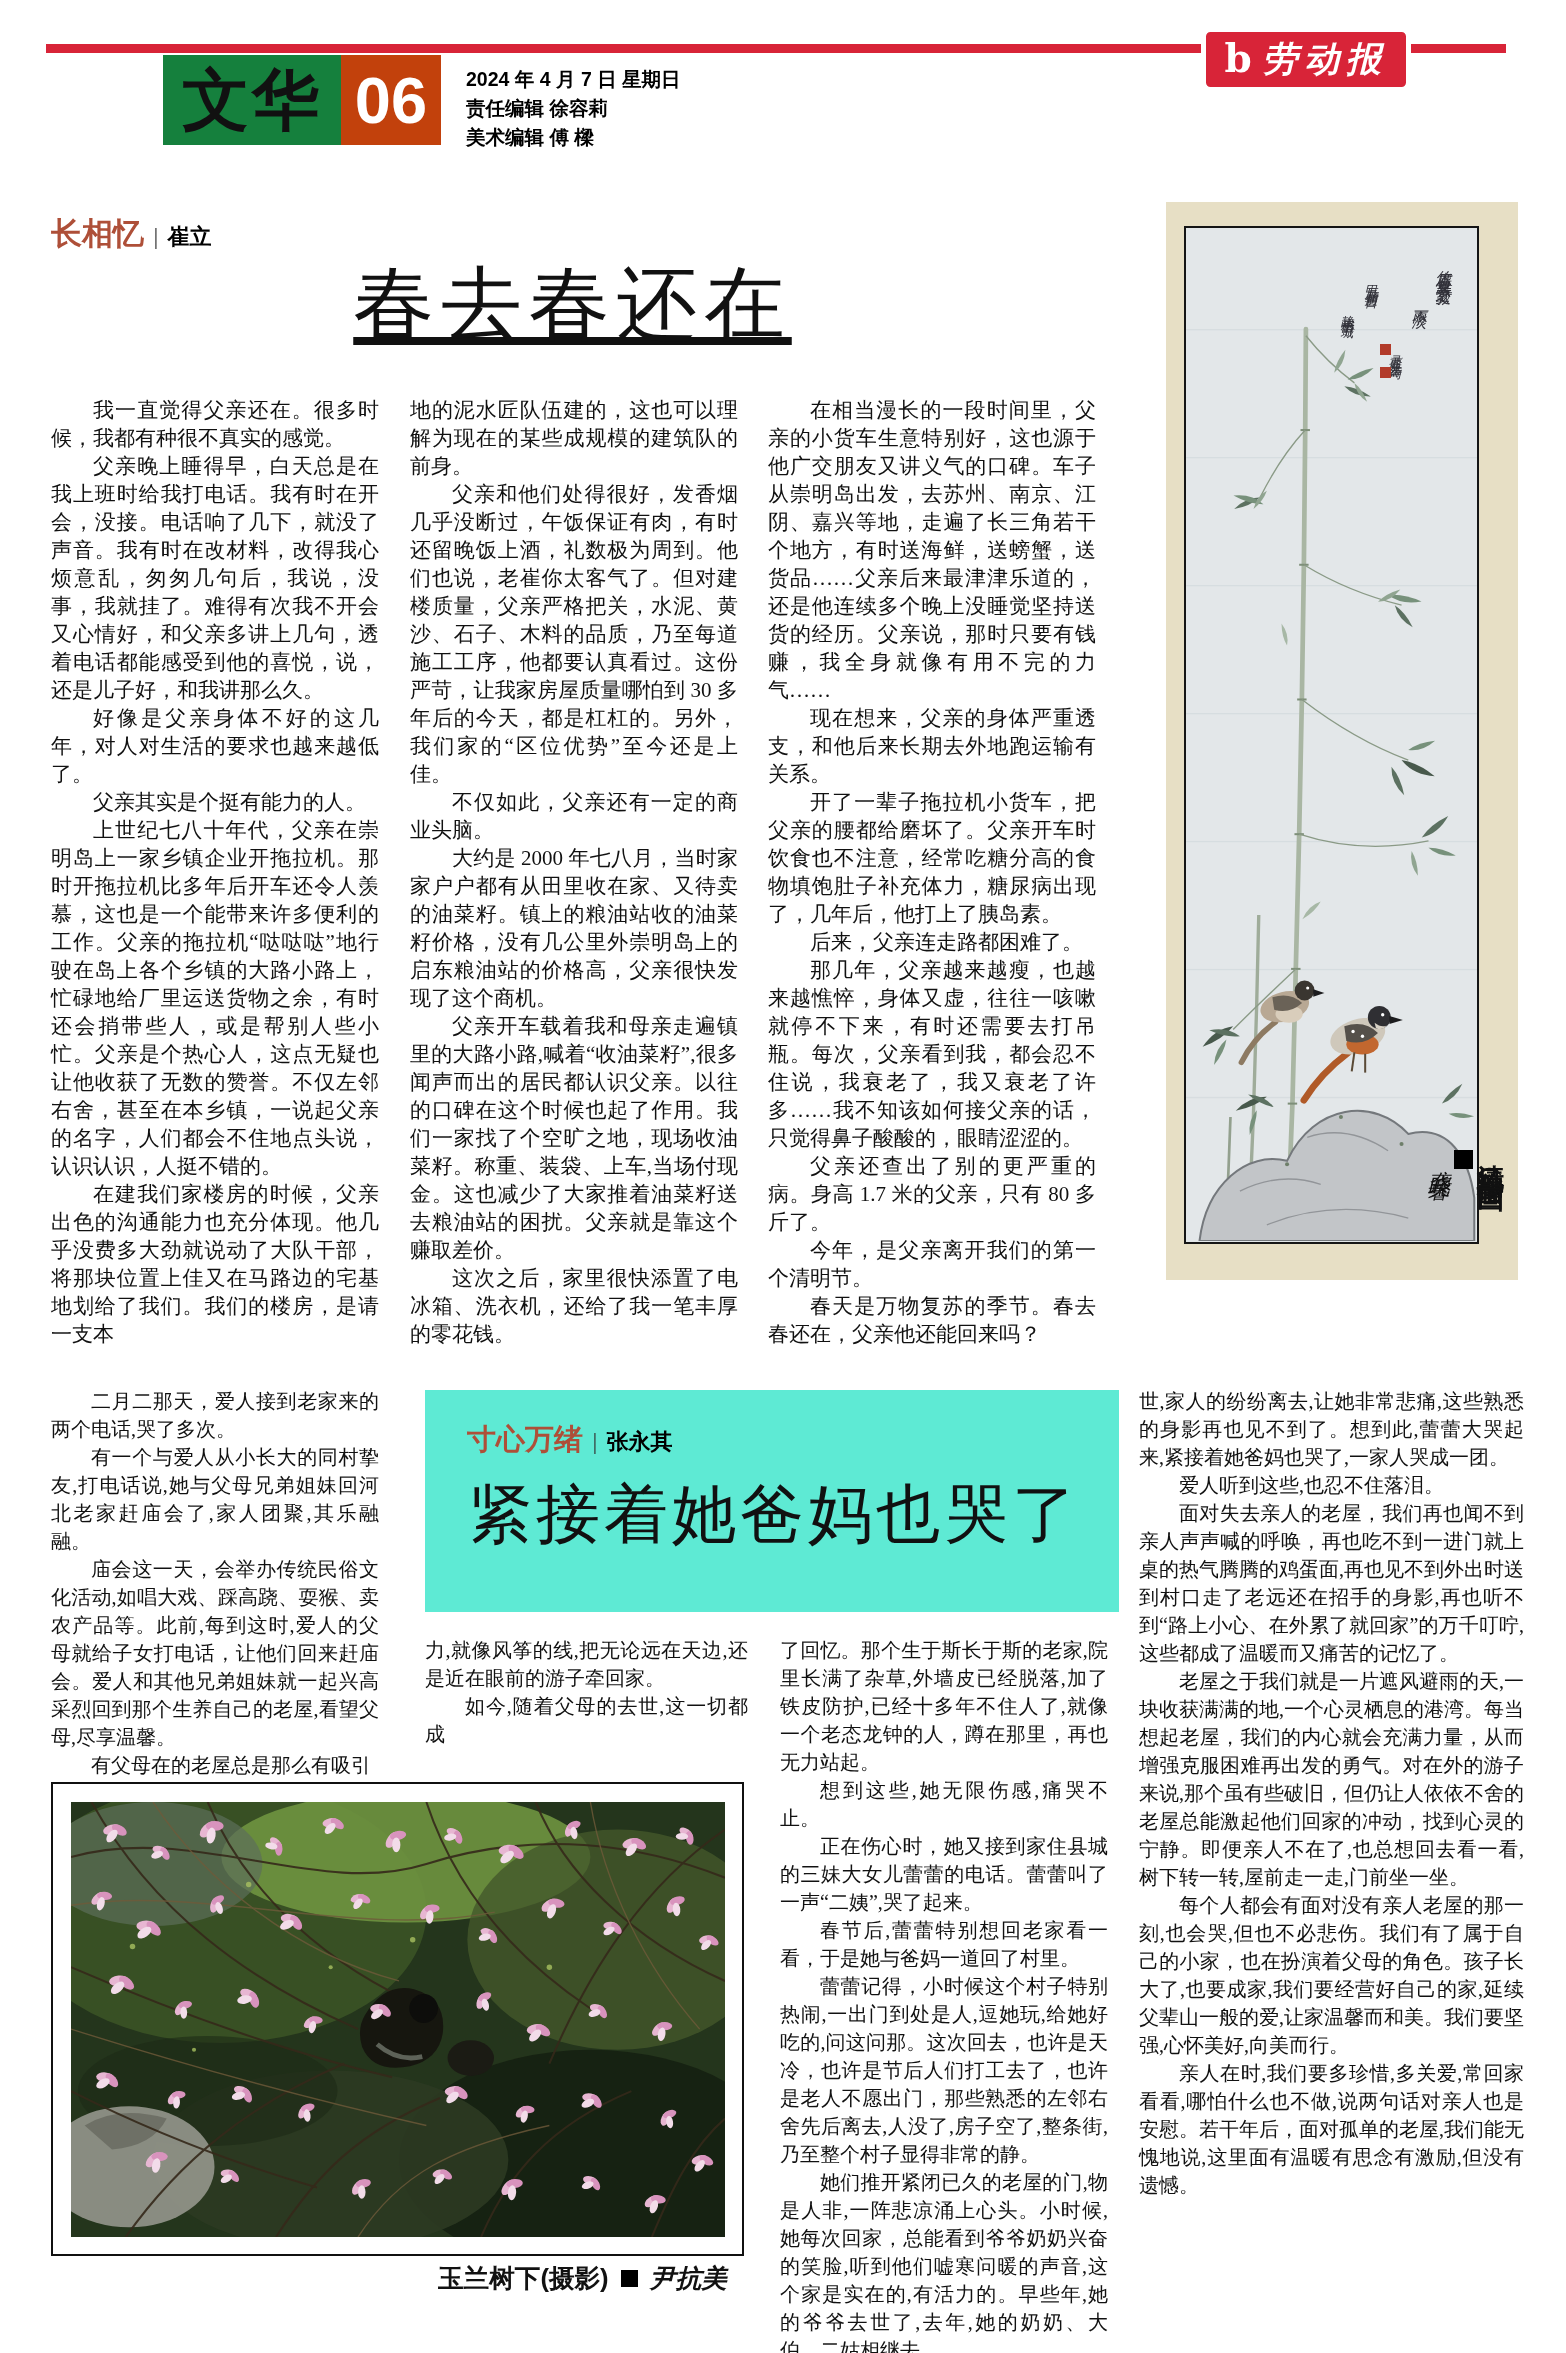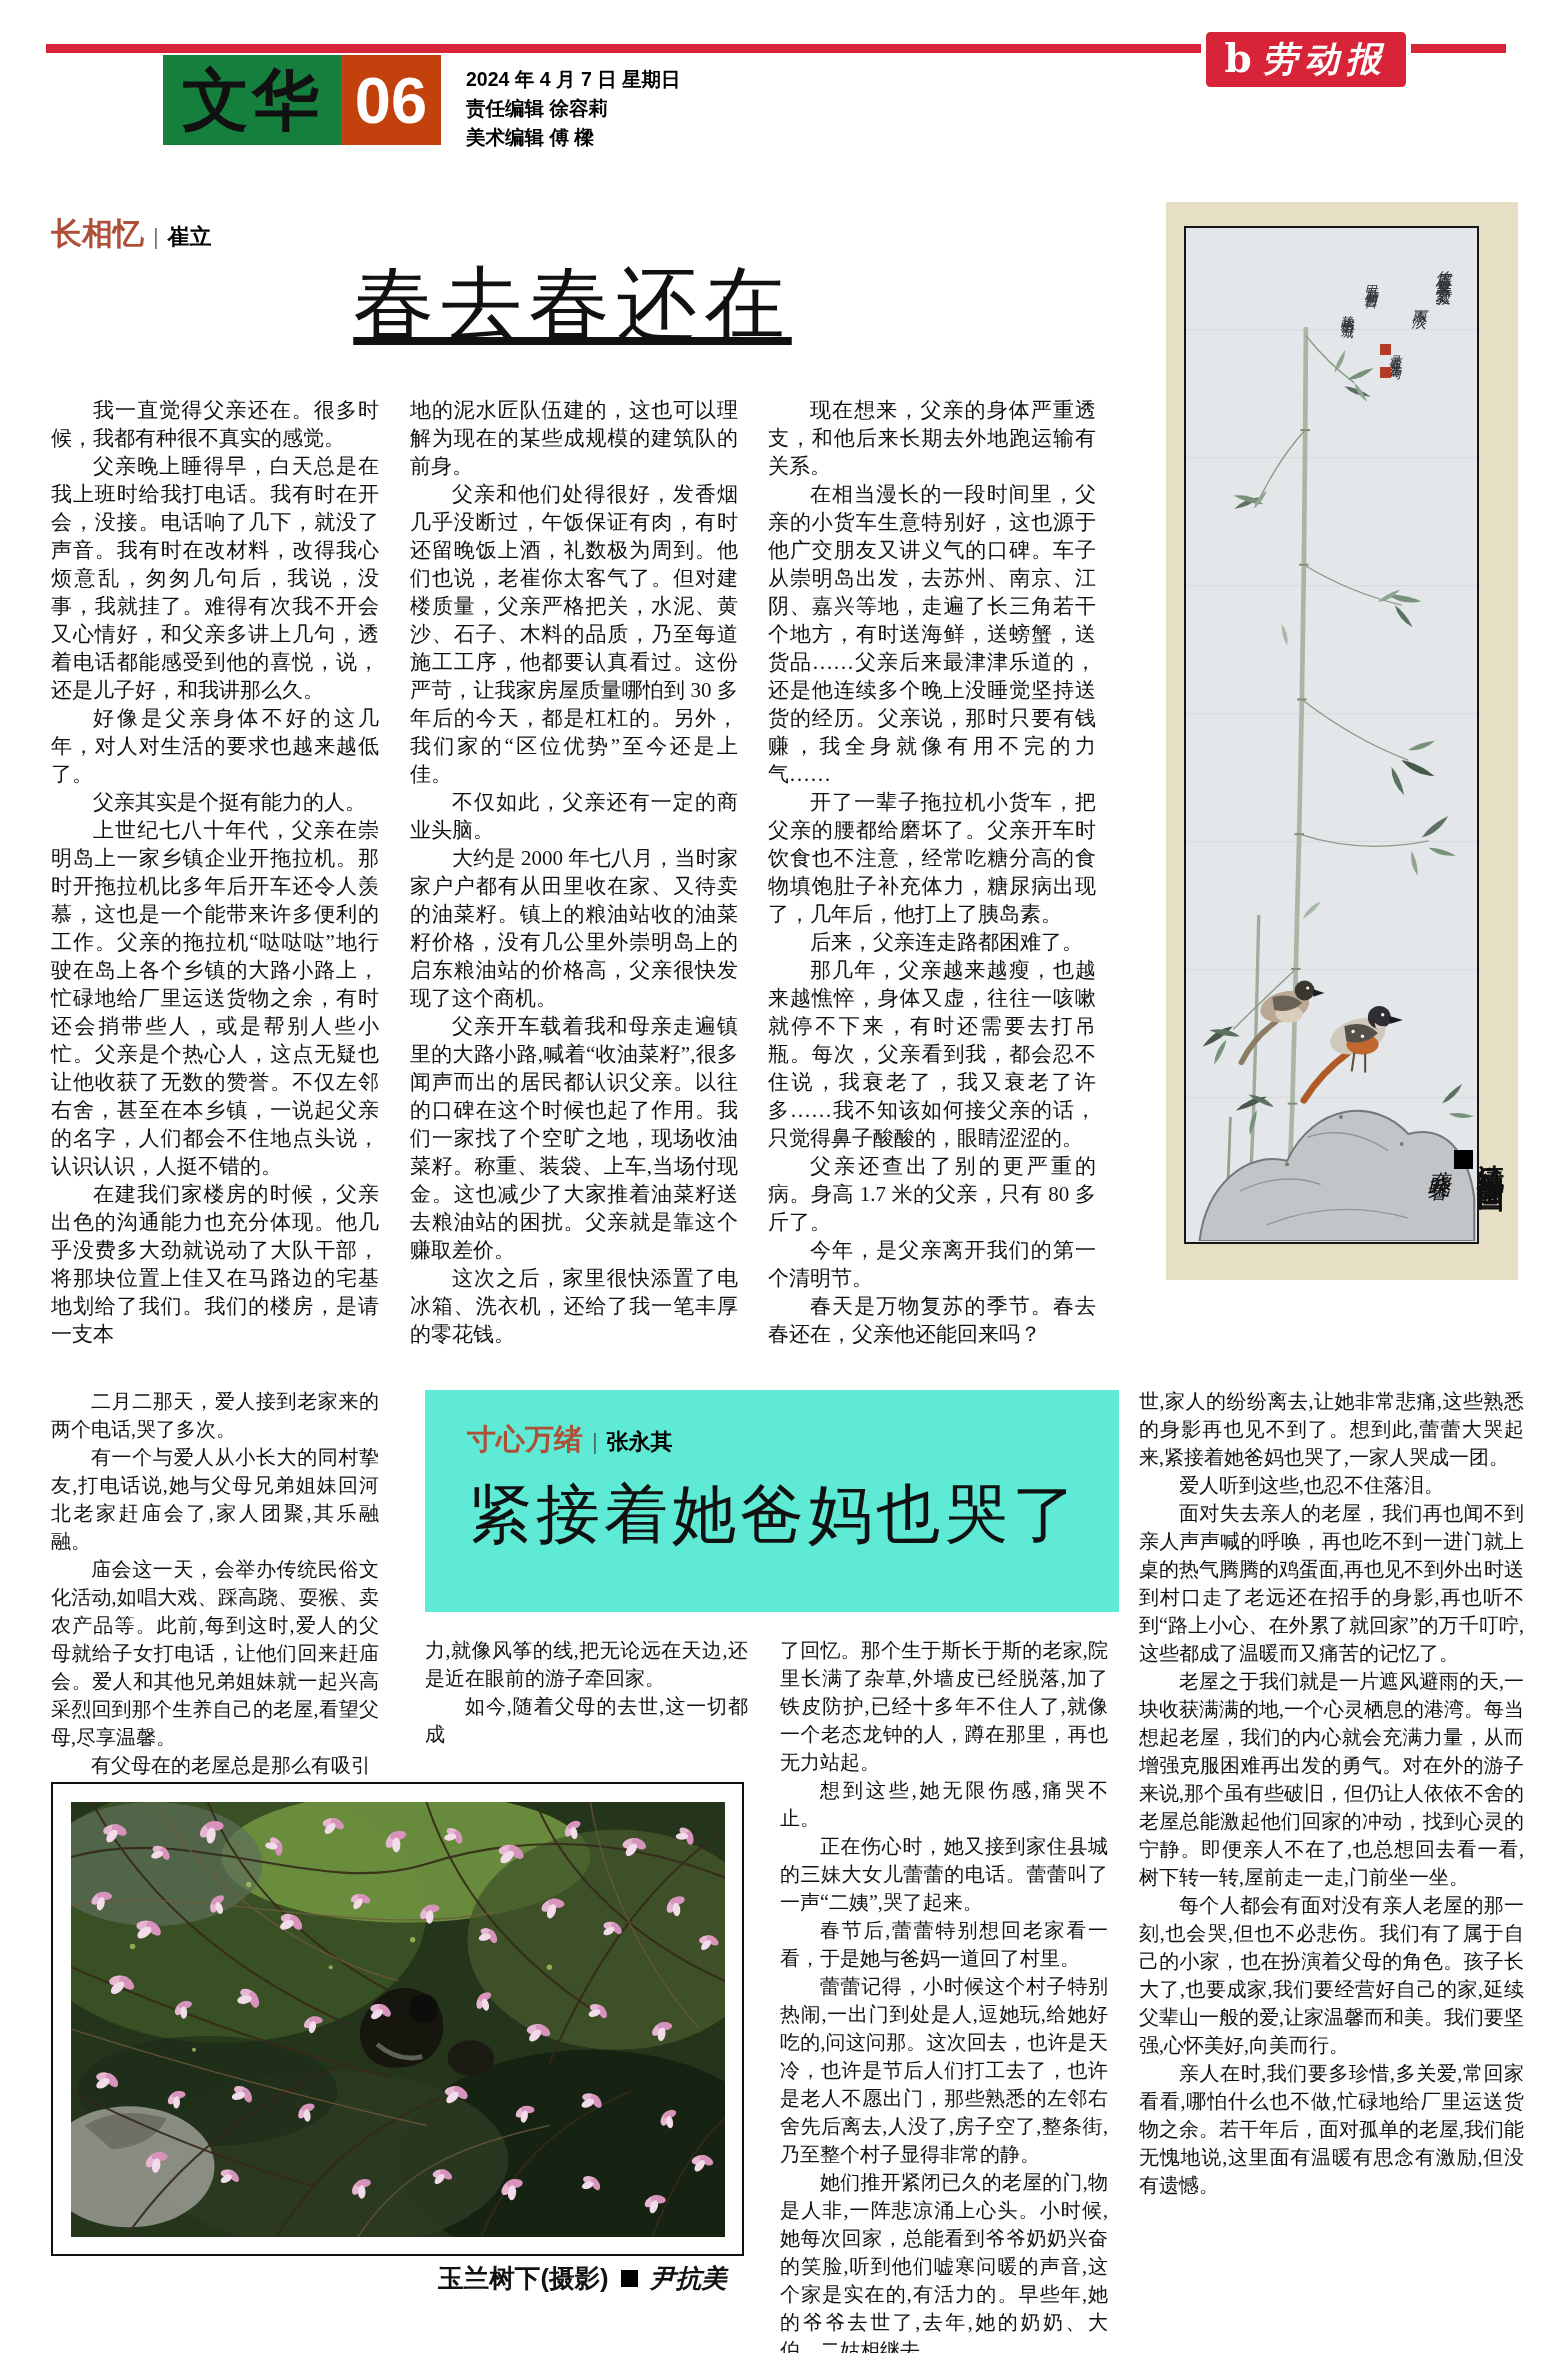--- a/index.html
+++ b/index.html
@@ -124,22 +124,22 @@
       </div>
     <div class="col a1c c2" data-interactable="false">
         <p data-interactable="false" class="cont">地的泥水匠队伍建的，这也可以理解为现在的某些成规模的建筑队的前身。</p>
         <p data-interactable="false">父亲和他们处得很好，发香烟几乎没断过，午饭保证有肉，有时还留晚饭上酒，礼数极为周到。他们也说，老崔你太客气了。但对建楼质量，父亲严格把关，水泥、黄沙、石子、木料的品质，乃至每道施工工序，他都要认真看过。这份严苛，让我家房屋质量哪怕到 30 多年后的今天，都是杠杠的。另外，我们家的“区位优势”至今还是上佳。</p>
         <p data-interactable="false">不仅如此，父亲还有一定的商业头脑。</p>
         <p data-interactable="false">大约是 2000 年七八月，当时家家户户都有从田里收在家、又待卖的油菜籽。镇上的粮油站收的油菜籽价格，没有几公里外崇明岛上的启东粮油站的价格高，父亲很快发现了这个商机。</p>
         <p data-interactable="false">父亲开车载着我和母亲走遍镇里的大路小路,喊着“收油菜籽”,很多闻声而出的居民都认识父亲。以往的口碑在这个时候也起了作用。我们一家找了个空旷之地，现场收油菜籽。称重、装袋、上车,当场付现金。这也减少了大家推着油菜籽送去粮油站的困扰。父亲就是靠这个赚取差价。</p>
         <p data-interactable="false">这次之后，家里很快添置了电冰箱、洗衣机，还给了我一笔丰厚的零花钱。</p>
       </div>
     <div class="col a1c c3" data-interactable="false">
+        <p data-interactable="false">在相当漫长的一段时间里，父亲的小货车生意特别好，这也源于他广交朋友又讲义气的口碑。车子从崇明岛出发，去苏州、南京、江阴、嘉兴等地，走遍了长三角若干个地方，有时送海鲜，送螃蟹，送货品……父亲后来最津津乐道的，还是他连续多个晚上没睡觉坚持送货的经历。父亲说，那时只要有钱赚，我全身就像有用不完的力气……</p>
         <p data-interactable="false">现在想来，父亲的身体严重透支，和他后来长期去外地跑运输有关系。</p>
-        <p data-interactable="false">在相当漫长的一段时间里，父亲的小货车生意特别好，这也源于他广交朋友又讲义气的口碑。车子从崇明岛出发，去苏州、南京、江阴、嘉兴等地，走遍了长三角若干个地方，有时送海鲜，送螃蟹，送货品……父亲后来最津津乐道的，还是他连续多个晚上没睡觉坚持送货的经历。父亲说，那时只要有钱赚，我全身就像有用不完的力气……</p>
         <p data-interactable="false">开了一辈子拖拉机小货车，把父亲的腰都给磨坏了。父亲开车时饮食也不注意，经常吃糖分高的食物填饱肚子补充体力，糖尿病出现了，几年后，他打上了胰岛素。</p>
         <p data-interactable="false">后来，父亲连走路都困难了。</p>
         <p data-interactable="false">那几年，父亲越来越瘦，也越来越憔悴，身体又虚，往往一咳嗽就停不下来，有时还需要去打吊瓶。每次，父亲看到我，都会忍不住说，我衰老了，我又衰老了许多……我不知该如何接父亲的话，只觉得鼻子酸酸的，眼睛涩涩的。</p>
         <p data-interactable="false">父亲还查出了别的更严重的病。身高 1.7 米的父亲，只有 80 多斤了。</p>
         <p data-interactable="false">今年，是父亲离开我们的第一个清明节。</p>
         <p data-interactable="false">春天是万物复苏的季节。春去春还在，父亲他还能回来吗？</p>
       </div>
   </section>
 
   <aside class="paint-panel" data-interactable="false">
@@ -290,21 +290,21 @@
         <p data-interactable="false">春节后,蕾蕾特别想回老家看一看，于是她与爸妈一道回了村里。</p>
         <p data-interactable="false">蕾蕾记得，小时候这个村子特别热闹,一出门到处是人,逗她玩,给她好吃的,问这问那。这次回去，也许是天冷，也许是节后人们打工去了，也许是老人不愿出门，那些熟悉的左邻右舍先后离去,人没了,房子空了,整条街,乃至整个村子显得非常的静。</p>
         <p data-interactable="false">她们推开紧闭已久的老屋的门,物是人非,一阵悲凉涌上心头。小时候,她每次回家，总能看到爷爷奶奶兴奋的笑脸,听到他们嘘寒问暖的声音,这个家是实在的,有活力的。早些年,她的爷爷去世了,去年,她的奶奶、大伯、二姑相继去</p>
       </div>
     <div class="col a2c cd" data-interactable="false">
         <p data-interactable="false" class="cont">世,家人的纷纷离去,让她非常悲痛,这些熟悉的身影再也见不到了。想到此,蕾蕾大哭起来,紧接着她爸妈也哭了,一家人哭成一团。</p>
         <p data-interactable="false">爱人听到这些,也忍不住落泪。</p>
         <p data-interactable="false">面对失去亲人的老屋，我们再也闻不到亲人声声喊的呼唤，再也吃不到一进门就上桌的热气腾腾的鸡蛋面,再也见不到外出时送到村口走了老远还在招手的身影,再也听不到“路上小心、在外累了就回家”的万千叮咛,这些都成了温暖而又痛苦的记忆了。</p>
         <p data-interactable="false">老屋之于我们就是一片遮风避雨的天,一块收获满满的地,一个心灵栖息的港湾。每当想起老屋，我们的内心就会充满力量，从而增强克服困难再出发的勇气。对在外的游子来说,那个虽有些破旧，但仍让人依依不舍的老屋总能激起他们回家的冲动，找到心灵的宁静。即便亲人不在了,也总想回去看一看,树下转一转,屋前走一走,门前坐一坐。</p>
         <p data-interactable="false">每个人都会有面对没有亲人老屋的那一刻,也会哭,但也不必悲伤。我们有了属于自己的小家，也在扮演着父母的角色。孩子长大了,也要成家,我们要经营好自己的家,延续父辈山一般的爱,让家温馨而和美。我们要坚强,心怀美好,向美而行。</p>
-        <p data-interactable="false">亲人在时,我们要多珍惜,多关爱,常回家看看,哪怕什么也不做,忙碌地给厂里运送货物之余。若干年后，面对孤单的老屋,我们能无愧地说,这里面有温暖有思念有激励,但没有遗憾。</p>
+        <p data-interactable="false">亲人在时,我们要多珍惜,多关爱,常回家看看,哪怕什么也不做,说两句话对亲人也是安慰。若干年后，面对孤单的老屋,我们能无愧地说,这里面有温暖有思念有激励,但没有遗憾。</p>
       </div>
   </section>
 
   <figure class="photo-fig" data-interactable="false">
     <svg viewBox="0 0 957 632" preserveAspectRatio="none" xmlns="http://www.w3.org/2000/svg">
       <defs>
         <g id="blossom">
           <ellipse cx="0" cy="0" rx="11" ry="6" fill="#e7b6d2" transform="rotate(-25)"></ellipse>
           <ellipse cx="8" cy="-4" rx="10" ry="5.5" fill="#d893bd" transform="rotate(20)"></ellipse>
           <ellipse cx="-6" cy="5" rx="9" ry="5" fill="#f2dce9" transform="rotate(-60)"></ellipse>

